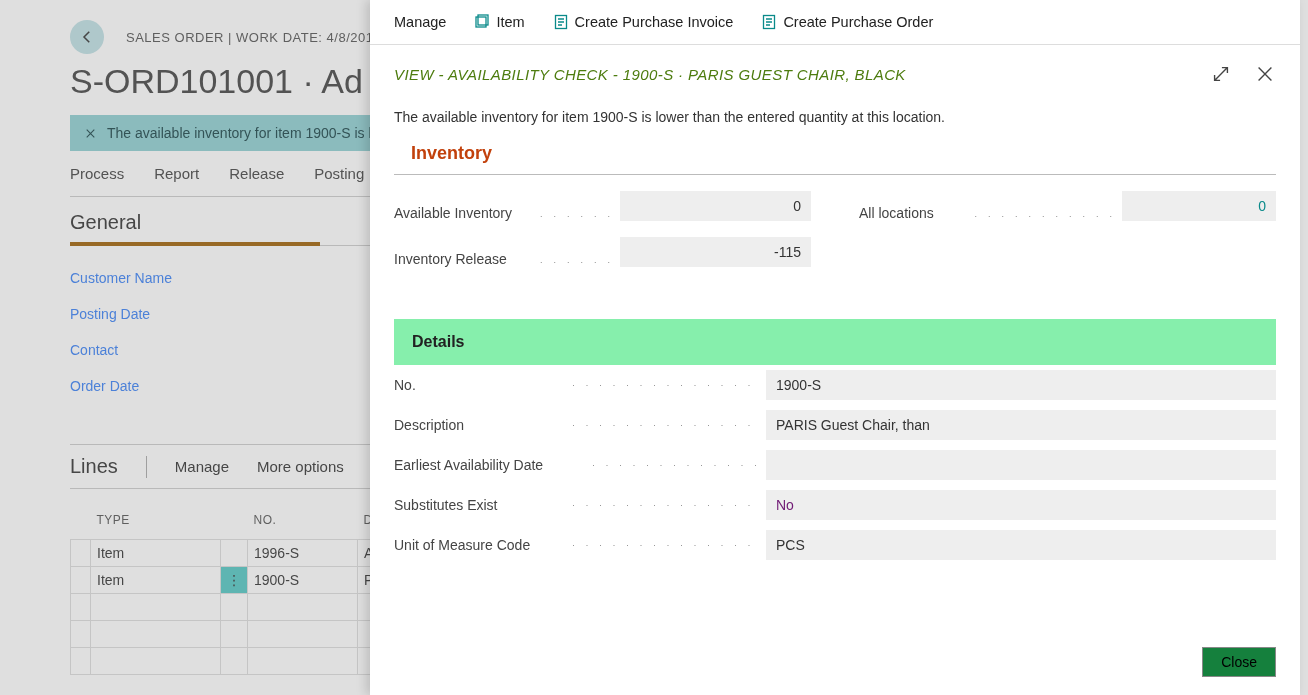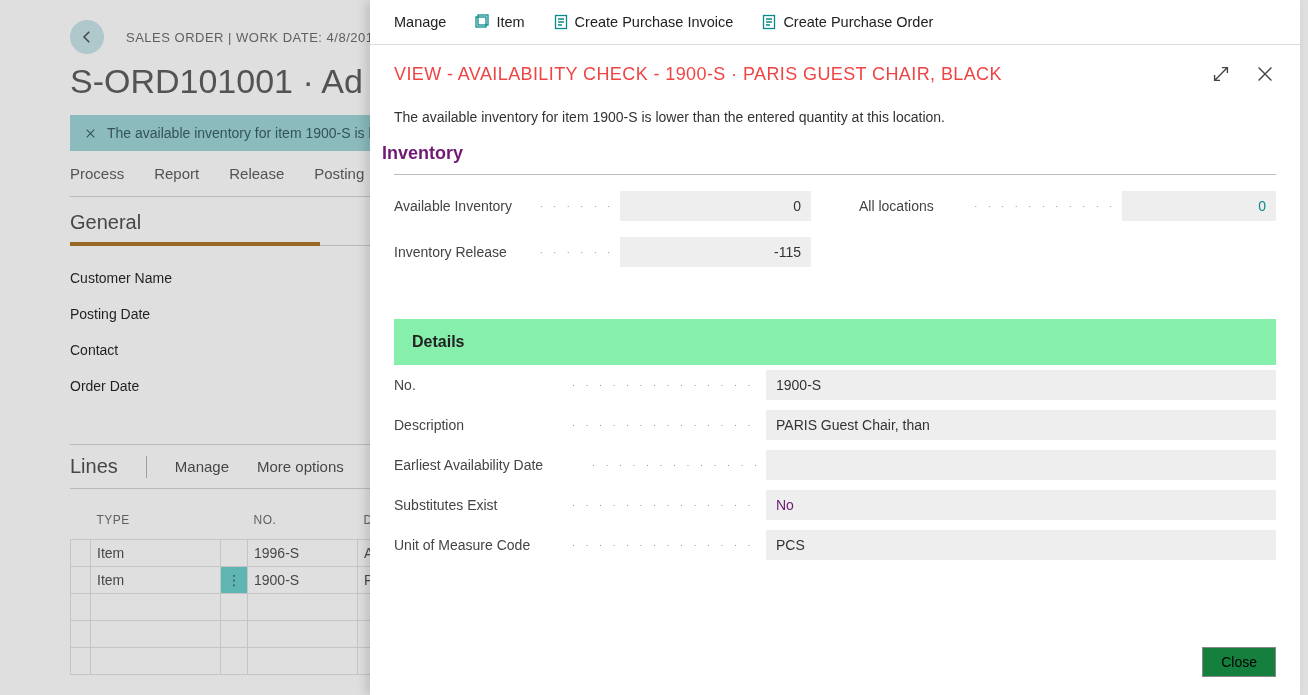--- a/index.html
+++ b/index.html
@@ -73,21 +73,21 @@
     padding: 14px 0 8px 0;
     border-bottom: 4px solid #a16207;
     display: inline-block;
     width: 250px;
   }
   .bg-section-hr { border-bottom: 1px solid #ccc; margin-top: -1px; }
   .bg-fields {
     padding-top: 14px;
     width: 300px;
     font-size: 14px;
-    color: #000000;
+    color: #3b82f6;
   }
   .bg-field { padding: 10px 0; }
   .bg-lines {
     margin-top: 40px;
     border-top: 1px solid #ccc;
     border-bottom: 1px solid #ccc;
     padding: 10px 0;
     display: flex; align-items: center; gap: 28px;
     font-size: 15px;
   }
@@ -118,39 +118,39 @@
     border-bottom: 1px solid #ddd;
   }
   .modal-toolbar .titem { display:flex; align-items:center; gap:6px; cursor:pointer; color:#222; }
   .ico16 { width:16px; height:16px; display:inline-block; }
   .modal-titlebar {
     display: flex;
     justify-content: space-between;
     align-items: center;
     padding: 18px 24px 6px 24px;
   }
-  .modal-title { font-size: 18px; letter-spacing: .4px; color: #ef4444; }
+  .modal-title { font-size: 15px; letter-spacing: .4px; color: #4d7c0f; font-style: italic; }
   .modal-icons { display:flex; gap:22px; }
   .expand-ico, .close-ico {
     width:22px; height:22px;
     stroke:#444; stroke-width:1.5; fill:none; cursor:pointer;
   }
   .modal-msg { padding: 18px 24px; font-size: 14px; color: #333; }
   .modal-section-head {
-    padding: 0 12px;
-    font-size: 18px; font-weight: 600; color: #701a75;
+    padding: 0 41px;
+    font-size: 18px; font-weight: 600; color: #c2410c;
   }
   .modal-hr { border-bottom:1px solid #bbb; margin: 10px 24px 0 24px; }
 
   .inv-row {
     display:flex;
     padding: 16px 24px 0 24px;
     gap: 48px;
   }
-  .inv-block { display:flex; align-items:center; flex:1; min-width:0; }
+  .inv-block { display:flex; align-items:flex-end; flex:1; min-width:0; }
   .inv-label { font-size:14px; color:#444; width: 180px; }
   .dots {
     flex:0 0 auto;
     color:#888;
     letter-spacing: 4px;
     font-size: 9px;
     margin: 0 6px;
     overflow: hidden;
     white-space: nowrap;
   }

